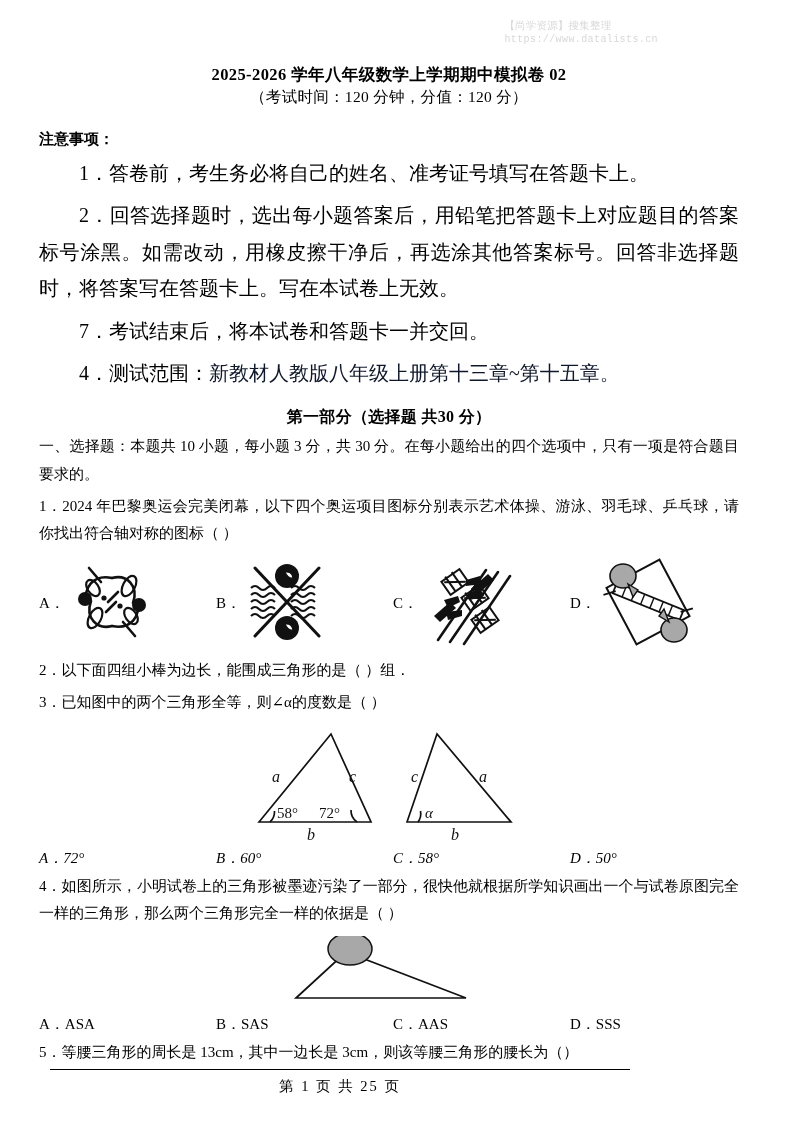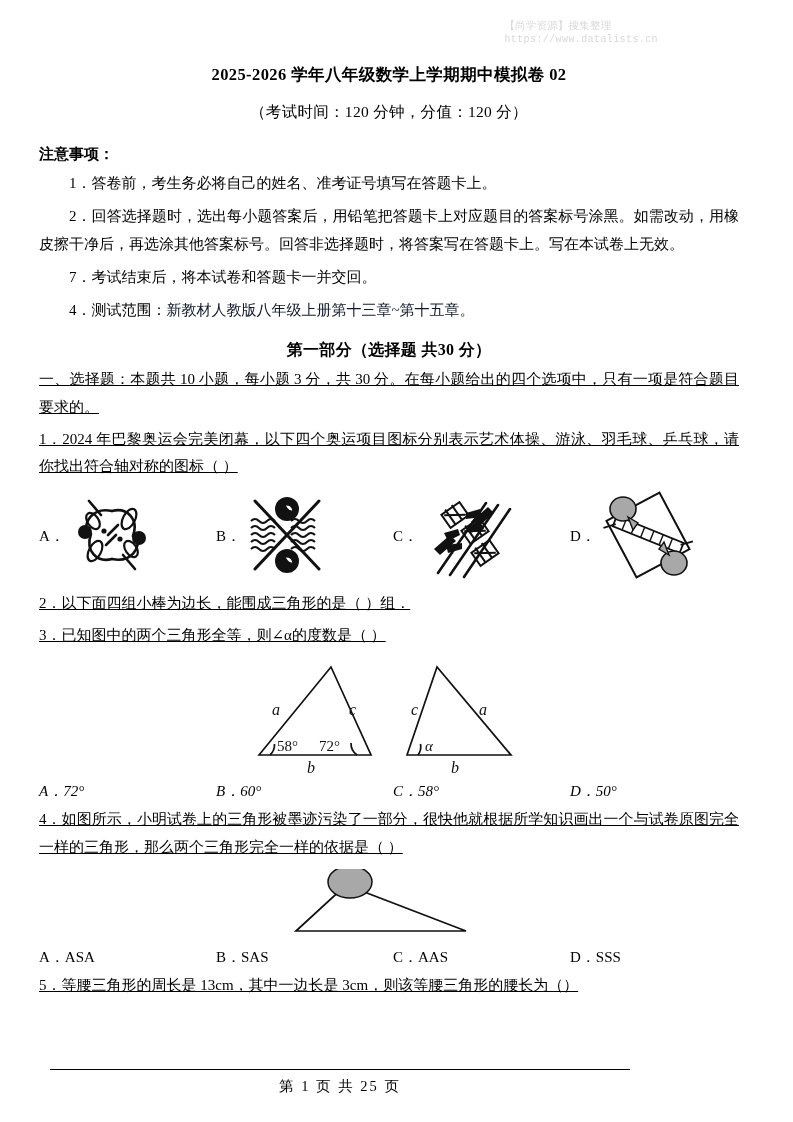--- a/index.html
+++ b/index.html
@@ -58,31 +58,31 @@
   .doc-title {
     text-align: center;
     font-size: 16.5px;
     font-weight: bold;
     margin-top: 64px;
     letter-spacing: 0.4px;
   }
   .doc-subtitle {
     text-align: center;
     font-size: 15.5px;
-    margin-top: 16px;
+    margin-top: 1px;
     letter-spacing: 0.3px;
   }
 
   .notice-head {
     font-size: 15px;
     font-weight: bold;
     margin-top: 22px;
   }
   .para {
-    font-size: 15px;
+    font-size: 20px;
     line-height: 1.82;
     margin-top: 6px;
     text-align: justify;
     text-justify: inter-ideograph;
   }
   .para.indent {
     text-indent: 2em;
   }
   .red {
     color: #0f172a;
@@ -95,21 +95,20 @@
     margin-top: 16px;
     letter-spacing: 0.3px;
   }
 
   .qtext {
     font-size: 15px;
     line-height: 1.82;
     margin-top: 5px;
     text-align: justify;
     text-justify: inter-ideograph;
-    text-decoration: underline;
   }
 
   
   .opt-row {
     display: grid;
     grid-template-columns: 177px 177px 177px 169px;
     font-size: 15px;
     margin-top: 7px;
     align-items: baseline;
   }

